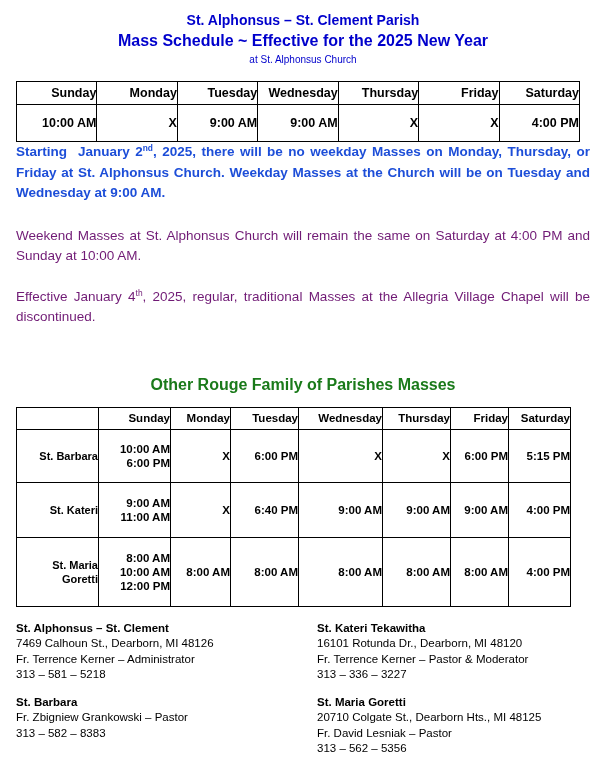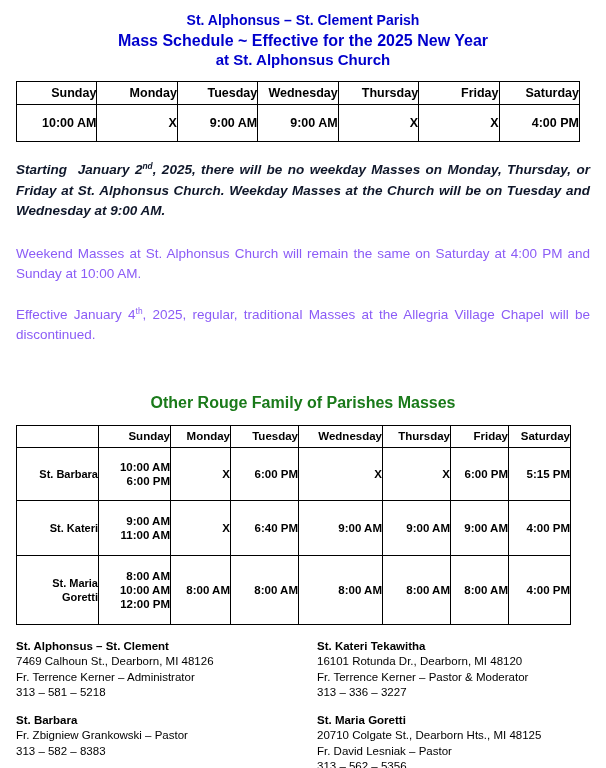--- a/index.html
+++ b/index.html
@@ -31,22 +31,22 @@
     font-size: 14px;
     font-weight: bold;
     line-height: 19px;
   }
   .doc-header .line2 {
     font-size: 16px;
     font-weight: bold;
     line-height: 21px;
   }
   .doc-header .line3 {
-    font-size: 15px;
-    font-weight: bold;
+    font-size: 10px;
+    font-weight: normal;
     line-height: 18px;
   }
 
   
   table.sched {
     border-collapse: collapse;
     table-layout: fixed;
     font-size: 12px;
   }
   table.sched th,
@@ -98,29 +98,27 @@
   table.t2 tr.r3 td { height: 68px; }
 
   
   .para {
     margin: 0 16px 0 16px;
     text-align: justify;
     font-size: 13.5px;
     line-height: 20px;
   }
   .para.red {
-    color: #0f172a;
-    font-weight: bold;
-    margin-top: 18px;
+    color: #1d4ed8;
+    font-weight: bold;
     font-size: 13.5px;
     line-height: 20.5px;
-    font-style: italic;
   }
   .para.black {
-    color: #8b5cf6;
+    color: #701a75;
     font-weight: normal;
   }
   .para.p-weekend { margin-top: 22px; }
   .para.p-effective { margin-top: 21px; }
   sup {
     font-size: 0.62em;
     vertical-align: super;
     line-height: 0;
   }
 

